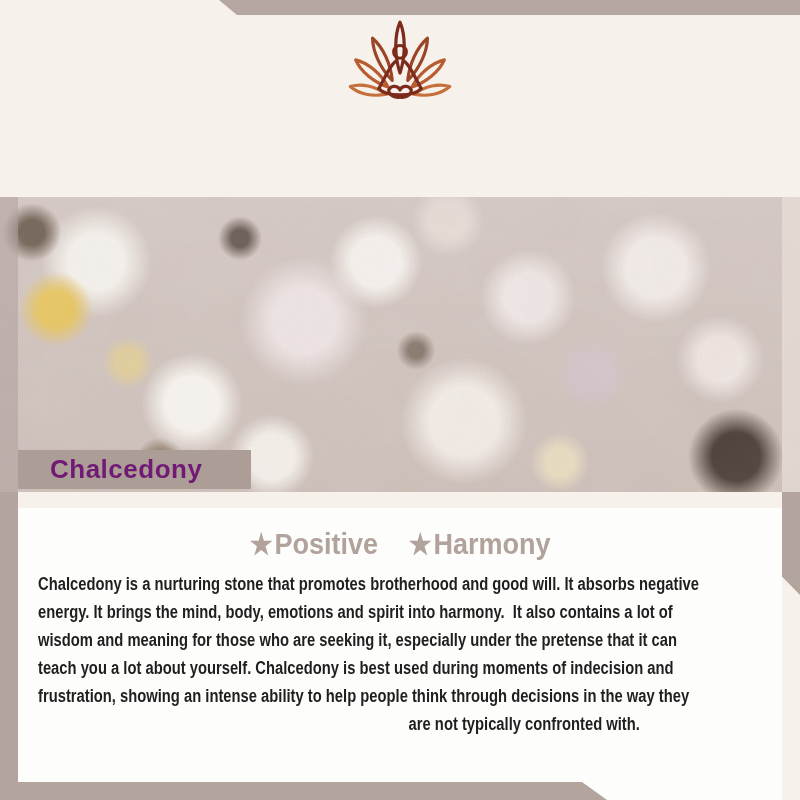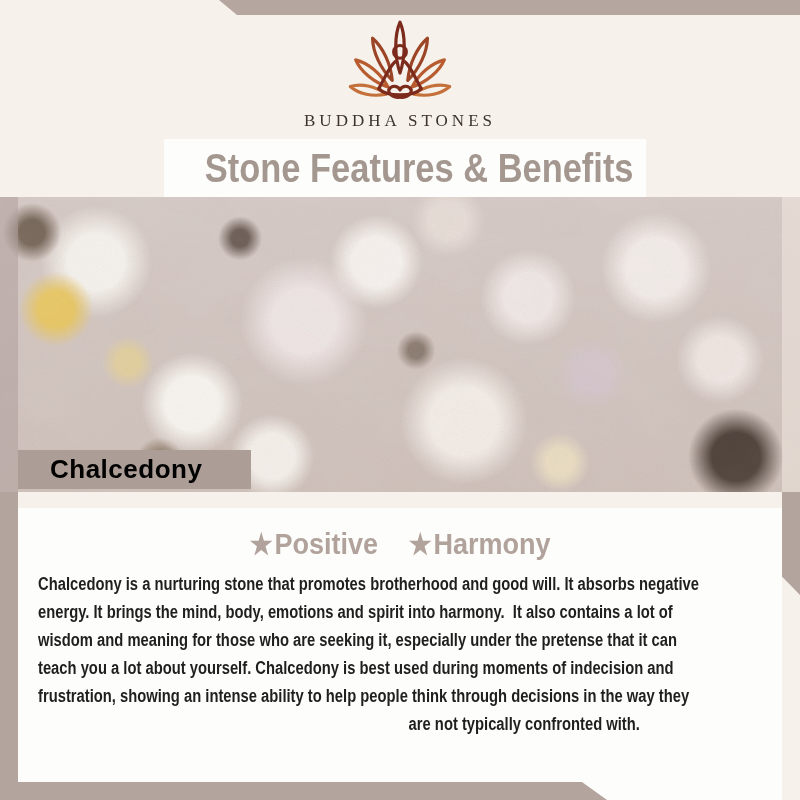--- a/index.html
+++ b/index.html
@@ -51,21 +51,21 @@
       radial-gradient(circle 46px at 56% 8%, #e7dcd6 0 40%, rgba(231,220,214,0) 80%),
       linear-gradient(180deg,#d6cac6,#cfc1ba);}
   .photo .grain{position:absolute;inset:0;width:100%;height:100%;}
   .photo-left-overlay{position:absolute;top:197px;left:0;width:18px;height:295px;
     background:rgba(176,158,156,0.55);}
   .photo-right-overlay{position:absolute;top:197px;right:0;width:18px;height:295px;
     background:rgba(240,232,222,0.55);}
 
   
   .caption{position:absolute;left:18px;top:450px;width:233px;height:39px;background:#ac9e97;
-    color:#000000;font-weight:bold;font-size:26px;line-height:39px;padding-left:32px;
+    color:#701a75;font-weight:bold;font-size:26px;line-height:39px;padding-left:32px;
     box-sizing:border-box;letter-spacing:0.5px;}
 
   
   .white-box{position:absolute;left:18px;top:508px;width:764px;height:354px;background:#fdfdfb;}
   .features{position:absolute;top:18px;left:0;width:100%;text-align:center;white-space:nowrap;
     color:#b1a29b;font-weight:bold;font-size:30px;line-height:36px;}
   .features-inner{display:inline-block;transform:scaleX(0.9);transform-origin:center;}
   .feature{display:inline-block;}
   .feature + .feature{margin-left:34px;}
   .star{display:inline-block;font-size:0.95em;margin-right:2px;}
@@ -104,25 +104,21 @@
           <circle cx="120" cy="48" r="9"></circle>
           <path d="M113,62 C104,70 99,84 90,100"></path>
           <path d="M127,62 C136,70 141,84 150,100"></path>
           <path d="M90,100 C100,112 140,112 150,100"></path>
           <path d="M104,102 C108,94 118,96 120,102 C122,96 132,94 136,102 C136,110 126,114 120,112 C114,114 104,110 104,102 Z"></path>
         </g>
       </g>
     </svg>
   </div>
 
-  <div class="brand">BUDDHA STONES</div>
 
-  <div class="header-band">
-    <span class="header-title">Stone Features &amp; Benefits</span>
-  </div>
 
   <div class="photo">
     <svg class="grain">
       <filter id="fineNoise">
           <feTurbulence type="fractalNoise" baseFrequency="0.9" numOctaves="2" seed="7"></feTurbulence>
           <feColorMatrix type="saturate" values="0"></feColorMatrix>
         </filter>
       <filter id="blobNoise">
           <feTurbulence type="fractalNoise" baseFrequency="0.012 0.02" numOctaves="3" seed="4"></feTurbulence>
           <feColorMatrix type="saturate" values="0"></feColorMatrix>

